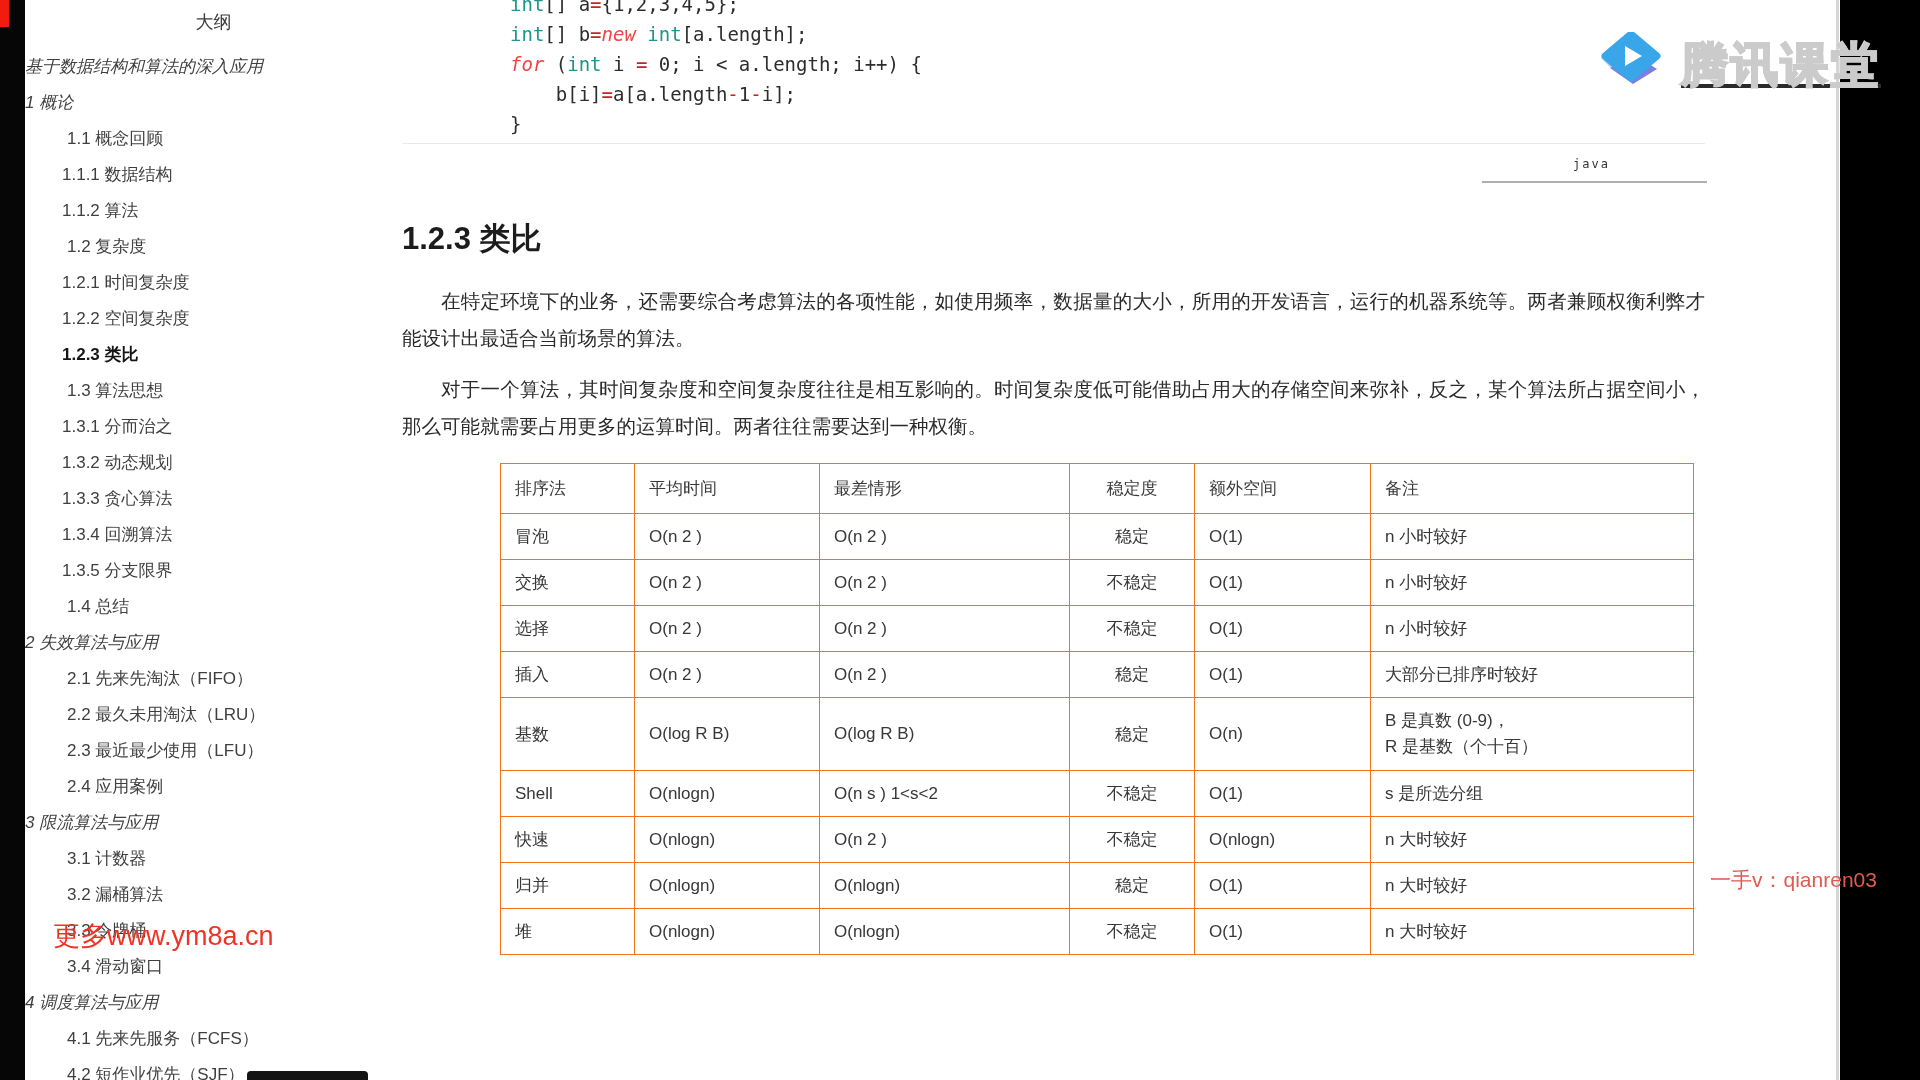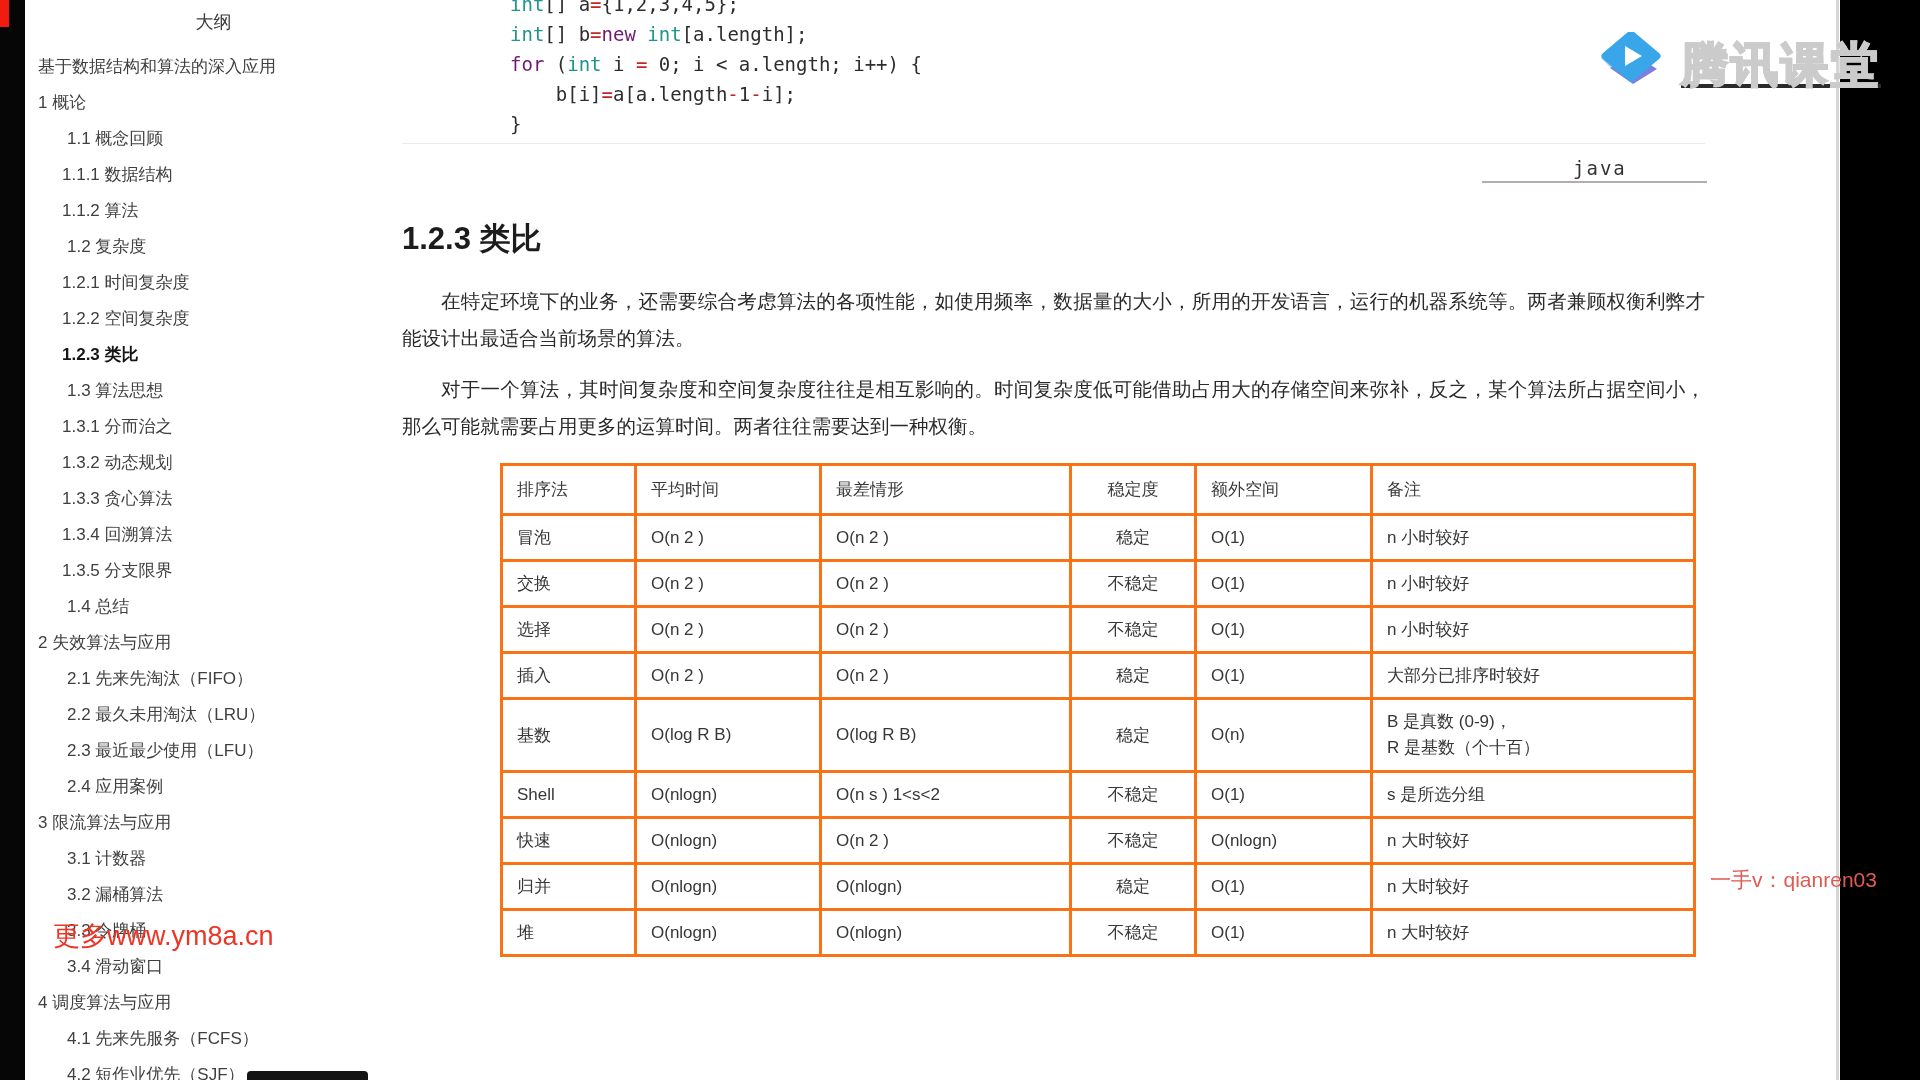--- a/index.html
+++ b/index.html
@@ -15,48 +15,48 @@
   #right-strip{left:1840px;top:0;width:80px;height:1080px;background:#000000;}
   #right-strip-border{left:1836px;top:0;width:3px;height:1080px;background:#d6d6d6;}
   #bottom-bar{left:247px;top:1071px;width:121px;height:9px;background:#141414;border-radius:4px 4px 0 0;}
 
   
   #sidebar{left:25px;top:0;width:377px;height:1080px;overflow:hidden;}
   .toc-title{margin-top:4px;height:36px;line-height:36px;text-align:center;
     font-size:18px;color:#3a3a3a;margin-bottom:9px;}
   .toc-item{height:36px;line-height:36px;font-size:17px;color:#3f3f3f;
     white-space:nowrap;cursor:pointer;}
-  .toc-item.lvl0{padding-left:13px;}
+  .toc-item.lvl0{font-style:italic;}
   .toc-item.lvl1{padding-left:42px;}
   .toc-item.lvl2{padding-left:37px;}
   .toc-item.active{font-weight:bold;color:#151515;}
 
   
   #code-lines{left:510px;top:-11px;}
   .code-line{font-family:"DejaVu Sans Mono","Liberation Mono",monospace;
     font-size:19px;height:30px;line-height:30px;white-space:pre;}
   .tk-type{color:#1f968b;}
-  .tk-kw{color:#701a75;}
+  .tk-kw{color:#ef4444;font-style:italic;}
   .tk-op{color:#c02626;}
   .tk-plain{color:#2d2d2d;}
   #code-divider{left:402px;top:143px;width:1303px;height:1px;background:#f0e8e8;}
   #lang-tab{left:1573px;top:157px;font-family:"DejaVu Sans Mono","Liberation Mono",monospace;
-    font-size:19px;color:#333;letter-spacing:2px;cursor:pointer;}
+    font-size:12px;color:#333;letter-spacing:2px;cursor:pointer;}
   #lang-underline{left:1482px;top:181px;width:225px;height:2px;background:#b5adad;}
 
   
   #heading{left:402px;top:218px;font-size:31px;font-weight:bold;color:#1c1c1c;}
   #paragraphs{left:402px;top:283px;width:1303px;}
   #paragraphs p{margin:0 0 14px 0;font-size:19.5px;line-height:37px;
     text-align:justify;text-indent:2em;color:#2a2a2a;}
 
   
   #table-wrap{left:500px;top:463px;}
   table{border-collapse:collapse;table-layout:fixed;}
-  th,td{border:3px solid #f97316;font-size:17px;color:#373737;font-weight:normal;
+  th,td{border:1px solid #f97316;font-size:17px;color:#373737;font-weight:normal;
     text-align:left;padding:0 8px 0 14px;vertical-align:middle;}
   th{color:#3a3a3a;}
   .c3{text-align:center;padding:0;}
   .c5{white-space:pre-line;line-height:26px;}
 
   
   #wm-site{left:53px;top:918px;font-size:27px;color:#ee3424;z-index:4;white-space:nowrap;}
   #wm-contact{left:1710px;top:866px;font-size:21px;color:#e05a50;z-index:4;white-space:nowrap;}
   #logo{left:1593px;top:30px;z-index:4;display:flex;align-items:center;text-decoration:underline;}
   #logo-text{font-size:47px;font-weight:bold;line-height:70px;margin-left:14px;

